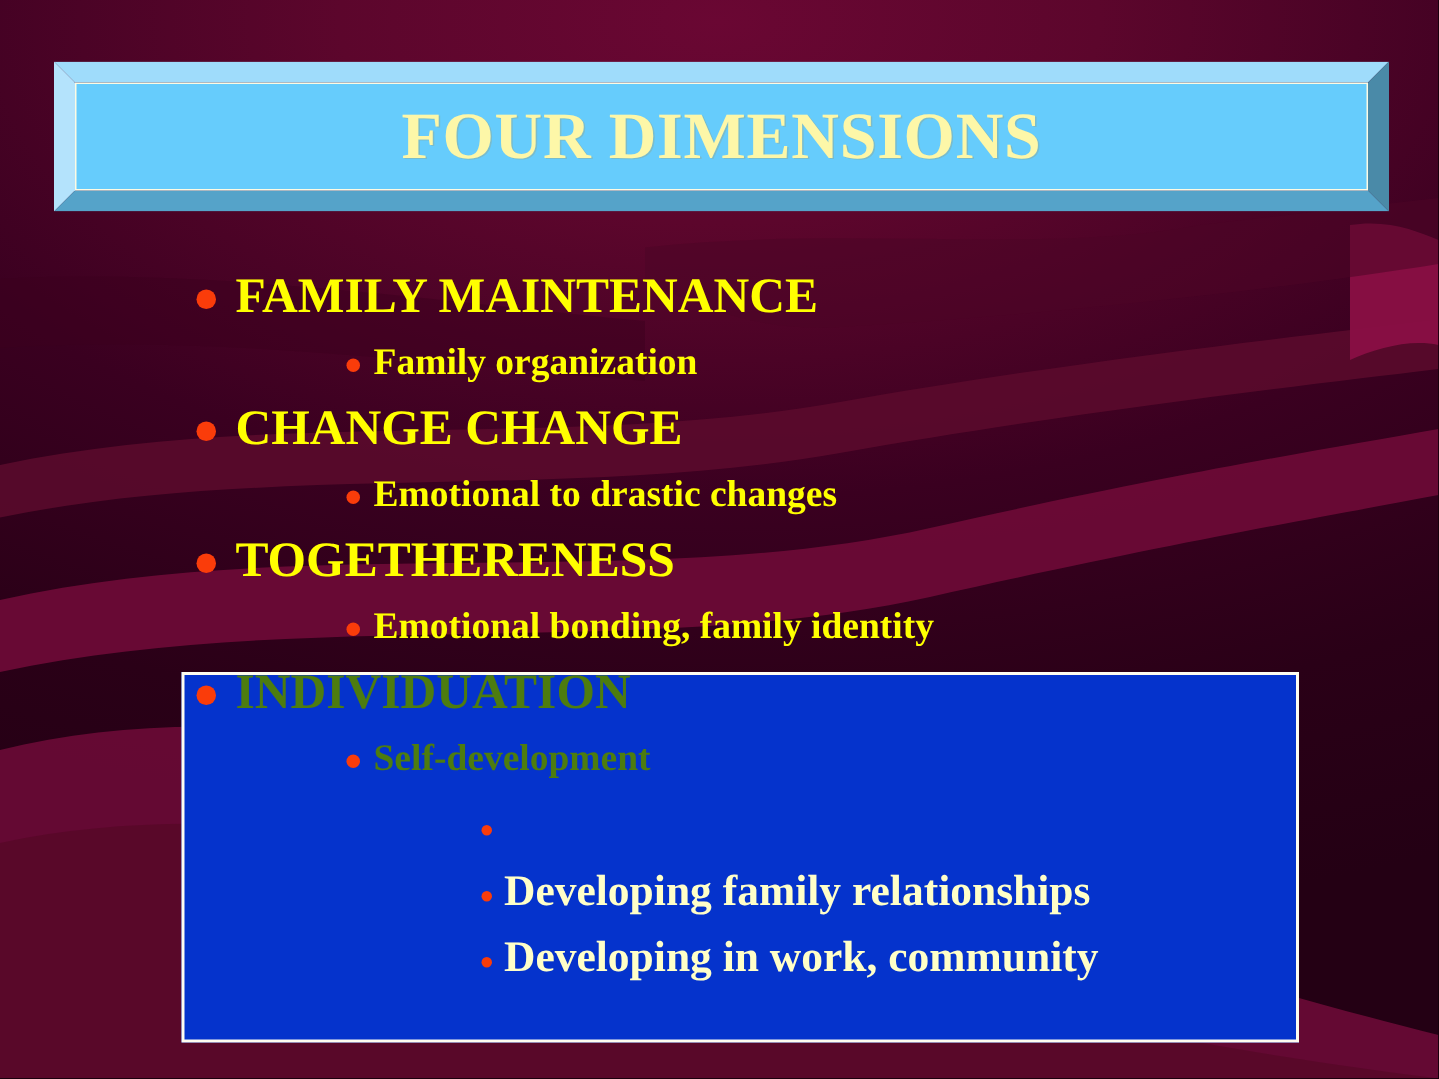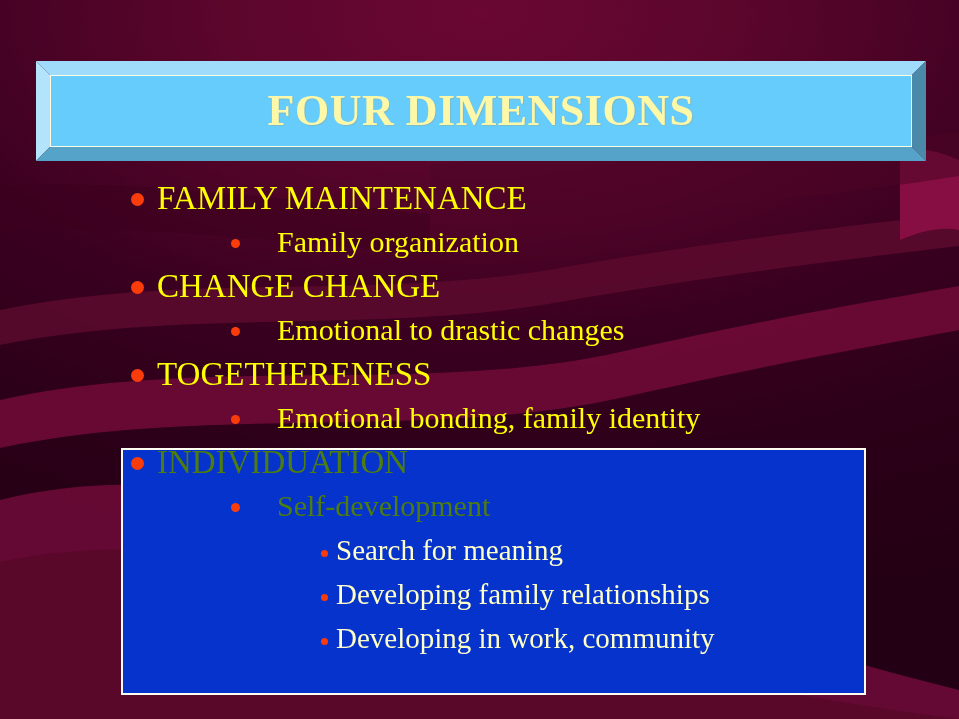--- a/index.html
+++ b/index.html
@@ -38,21 +38,20 @@
 
   
   .title-plate {
     position: absolute;
     left: 36px;
     top: 41px;
     width: 890px;
     height: 100px;
     z-index: 3;
     box-sizing: border-box;
-    margin-top: 20px;
   }
   .plate-bevel {
     position: absolute;
     inset: 0;
   }
   
   .bevel-top {
     position: absolute;
     left: 0; top: 0; right: 0; height: 14px;
     background: #9fdcfb;
@@ -96,41 +95,42 @@
     text-shadow: 1px 1px 0 rgba(180,140,60,0.25);
   }
 
   
   .body-area {
     position: absolute;
     left: 0;
     top: 176px;
     width: 959px;
     z-index: 4;
+    font-weight: bold;
   }
   .bline {
     position: relative;
     height: 44px;
     display: flex;
     align-items: center;
     white-space: nowrap;
   }
   .bullet {
     display: inline-block;
     border-radius: 50%;
     background: #fa3c0a;
     flex: 0 0 auto;
   }
   .lv1 { padding-left: 131px; }
   .lv1 .bullet { width: 13px; height: 13px; margin-right: 13px; margin-top: 2px; }
   .lv1 .btext { font-size: 33px; color: #ffff00; }
 
   .lv2 { padding-left: 231px; }
   .lv2 .bullet { width: 9px; height: 9px; margin-right: 9px; margin-top: 2px; }
-  .lv2 .btext { font-size: 30px; color: #ffff00; margin-left: 28px; }
+  .lv2 .btext { font-size: 25px; color: #ffff00; }
 
   .lv3 { padding-left: 321px; }
   .lv3 .bullet { width: 7px; height: 7px; margin-right: 8px; margin-top: 7px; }
   .lv3 .btext { font-size: 29px; color: #ffffc8; }
 
   
   .on-blue .btext { color: #4d7c0f; }
   .on-blue.lv3 .btext { color: #ffffc8; }
 
   
@@ -215,21 +215,20 @@
       <span class="btext">INDIVIDUATION</span>
     </div>
 
     <div class="bline lv2 on-blue">
       <span class="bullet"></span>
       <span class="btext">Self-development</span>
     </div>
 
     <div class="bline lv3 on-blue">
       <span class="bullet"></span>
-      <span class="btext">Search for meaning</span>
     </div>
 
     <div class="bline lv3 on-blue">
       <span class="bullet"></span>
       <span class="btext">Developing family relationships</span>
     </div>
 
     <div class="bline lv3 on-blue">
       <span class="bullet"></span>
       <span class="btext">Developing in work, community</span>

